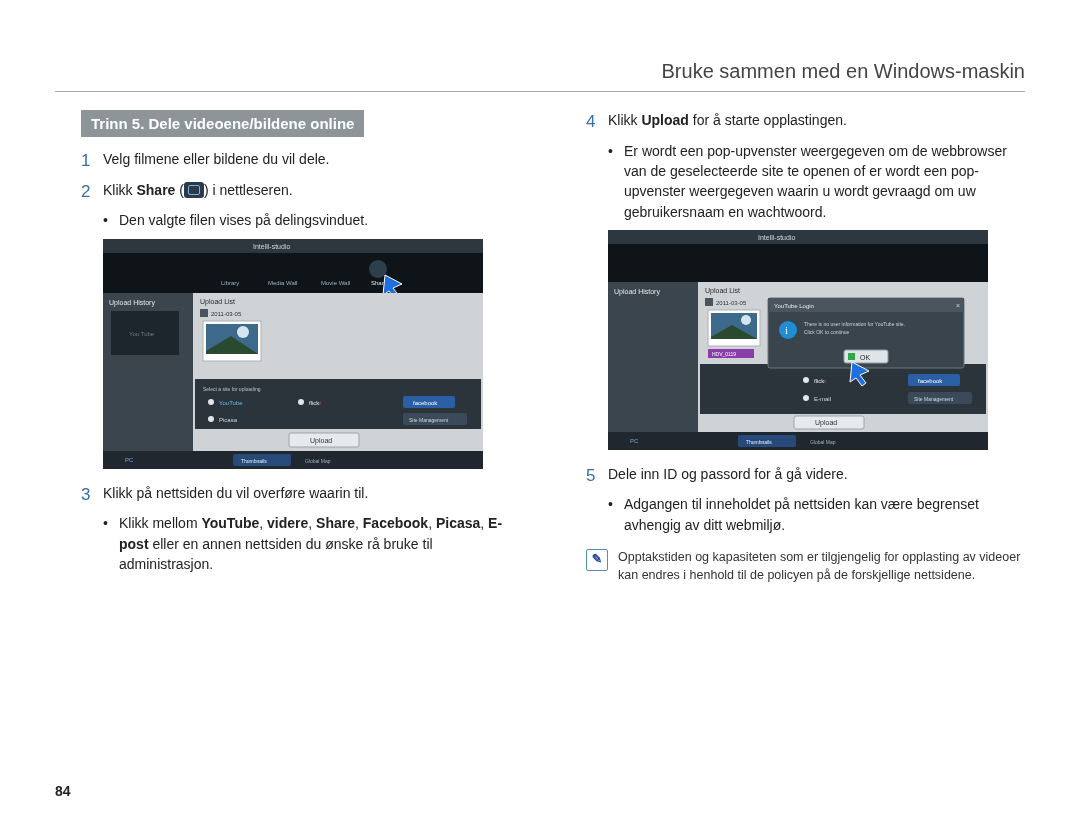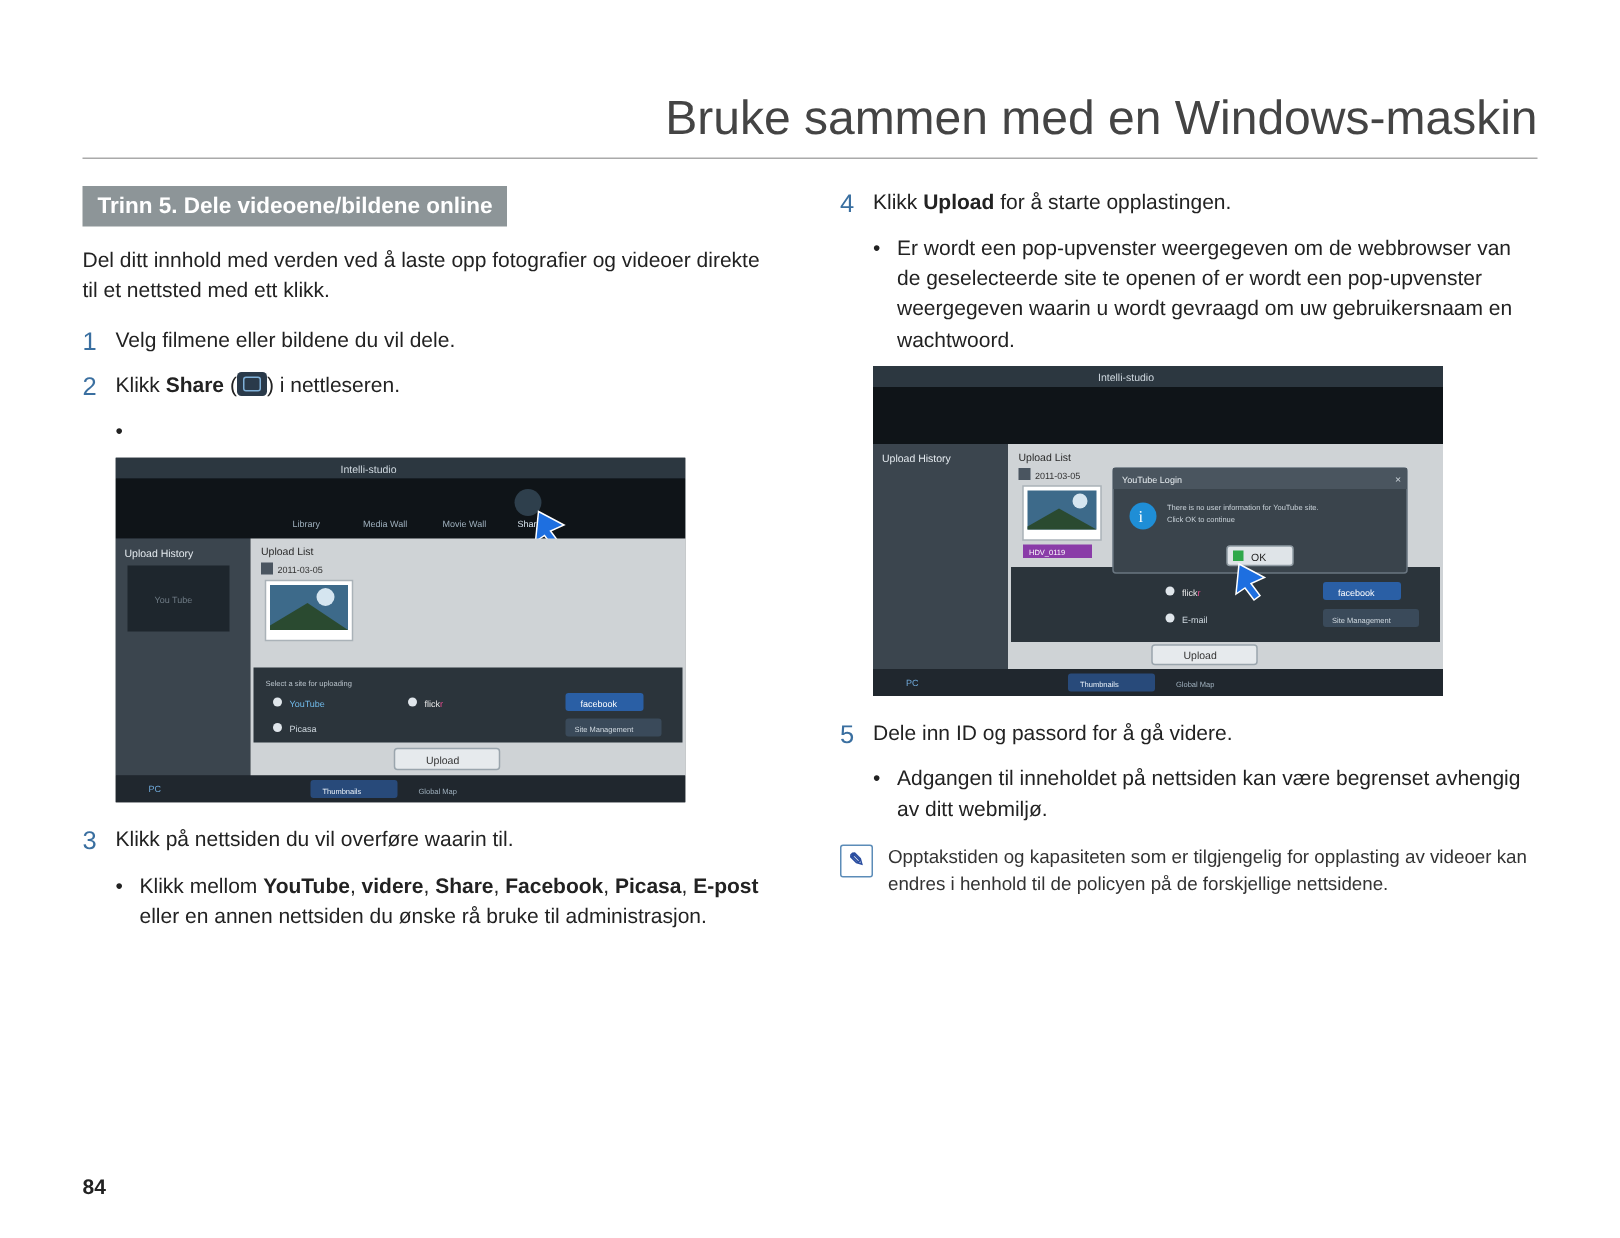--- a/index.html
+++ b/index.html
@@ -1,20 +1,20 @@
 <!DOCTYPE html>
 <html><head>
 <meta charset="utf-8">
 <style>
   * { box-sizing: border-box; margin: 0; padding: 0; }
   html, body { width: 1080px; height: 825px; background: #fff; font-family: Arial, Helvetica, sans-serif; color: #222; }
   .page { padding: 60px 55px 30px 55px; position: relative; height: 825px; }
-  .page-title { text-align: right; font-size: 32px; font-weight: 400; color: #444; padding-bottom: 8px; border-bottom: 1px solid #aaa; margin-bottom: 18px; }
+  .page-title { text-align: right; font-size: 20px; font-weight: 400; color: #444; padding-bottom: 8px; border-bottom: 1px solid #aaa; margin-bottom: 18px; }
   .columns { display: flex; gap: 40px; }
-  .col { flex: 1; }
+  .col { flex: 1; margin-left: 26px; }
   .section-bar { display: inline-block; background: #8d9598; color: #fff; font-size: 15px; font-weight: 700; padding: 5px 10px; margin-bottom: 12px; }
   .intro { font-size: 14px; line-height: 1.45; margin-bottom: 12px; }
   .step { display: flex; font-size: 14px; line-height: 1.45; margin-bottom: 6px; }
   .step-num { width: 22px; flex: 0 0 22px; font-size: 17px; color: #3a6fa0; font-weight: 400; }
   .step-body { flex: 1; }
   .bullet { display: flex; margin-left: 22px; font-size: 14px; line-height: 1.45; margin-top: 2px; margin-bottom: 4px; }
   .bullet .dot { width: 16px; flex: 0 0 16px; }
   .screenshot { margin-left: 22px; margin-top: 8px; margin-bottom: 14px; }
   .screenshot svg { display:block; }
   .share-icon {
@@ -32,36 +32,36 @@
 </head>
 <body>
 
 <div class="page">
   <div class="page-title">Bruke sammen med en Windows-maskin</div>
 
   <div class="columns">
 
     <div class="col">
       <span class="section-bar">Trinn 5. Dele videoene/bildene online</span>
-      <p class="intro">Del ditt innhold med verden ved å laste opp fotografier og videoer direkte til et nettsted med ett klikk.</p>
 
       <div class="step">
         <div class="step-num">1</div>
         <div class="step-body">Velg filmene eller bildene du vil dele.</div>
       </div>
 
       <div class="step">
         <div class="step-num">2</div>
         <div class="step-body">
           <span>Klikk </span><b>Share</b>
           (<span class="share-icon"></span>) i nettleseren.
         </div>
       </div>
       <div class="bullet">
         <div class="dot">•</div>
+          <div>Den valgte filen vises på delingsvinduet.</div>
       </div>
 
       
       <div class="screenshot">
         <svg width="380" height="230" viewBox="0 0 380 230">
           <rect x="0" y="0" width="380" height="230" fill="#1a2128"></rect>
           <rect x="0" y="0" width="380" height="14" fill="#2c3740"></rect>
           <text x="150" y="10" fill="#cfd8df" font-size="7">Intelli-studio</text>
 
           <rect x="0" y="14" width="380" height="40" fill="#0f1418"></rect>

